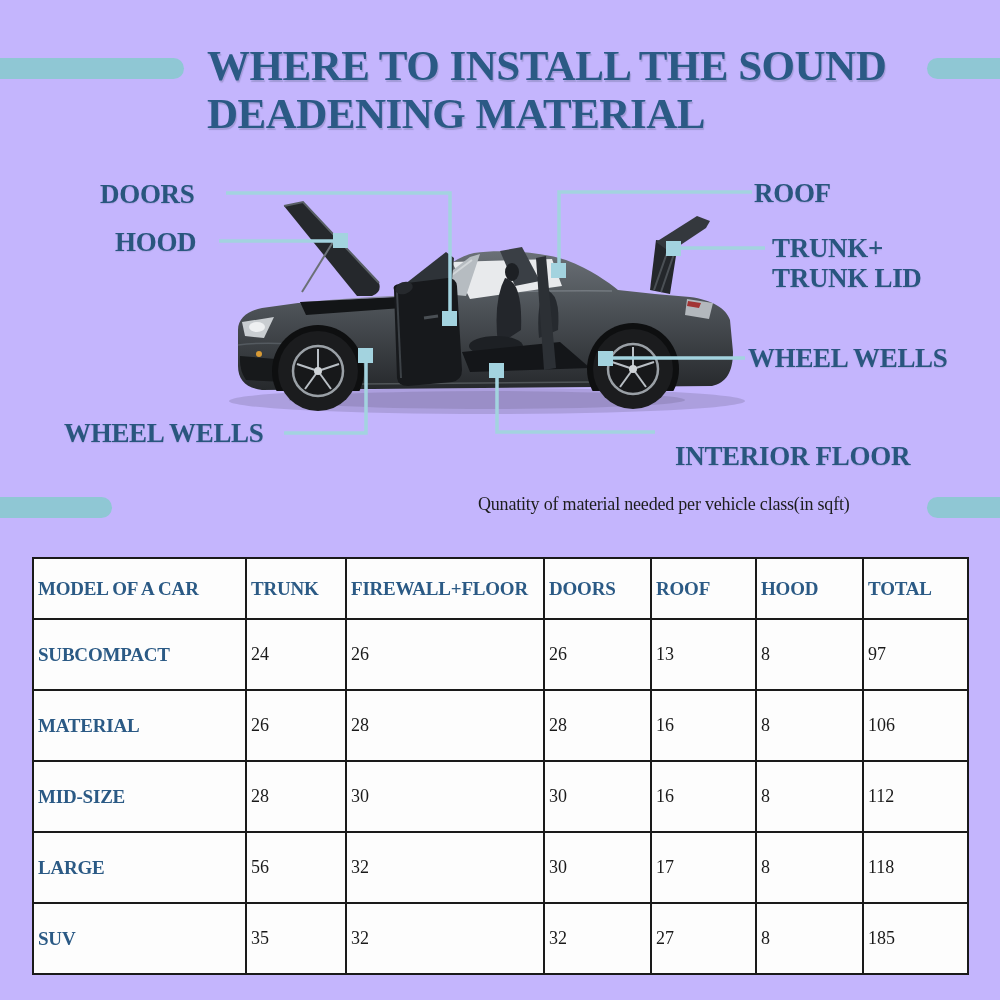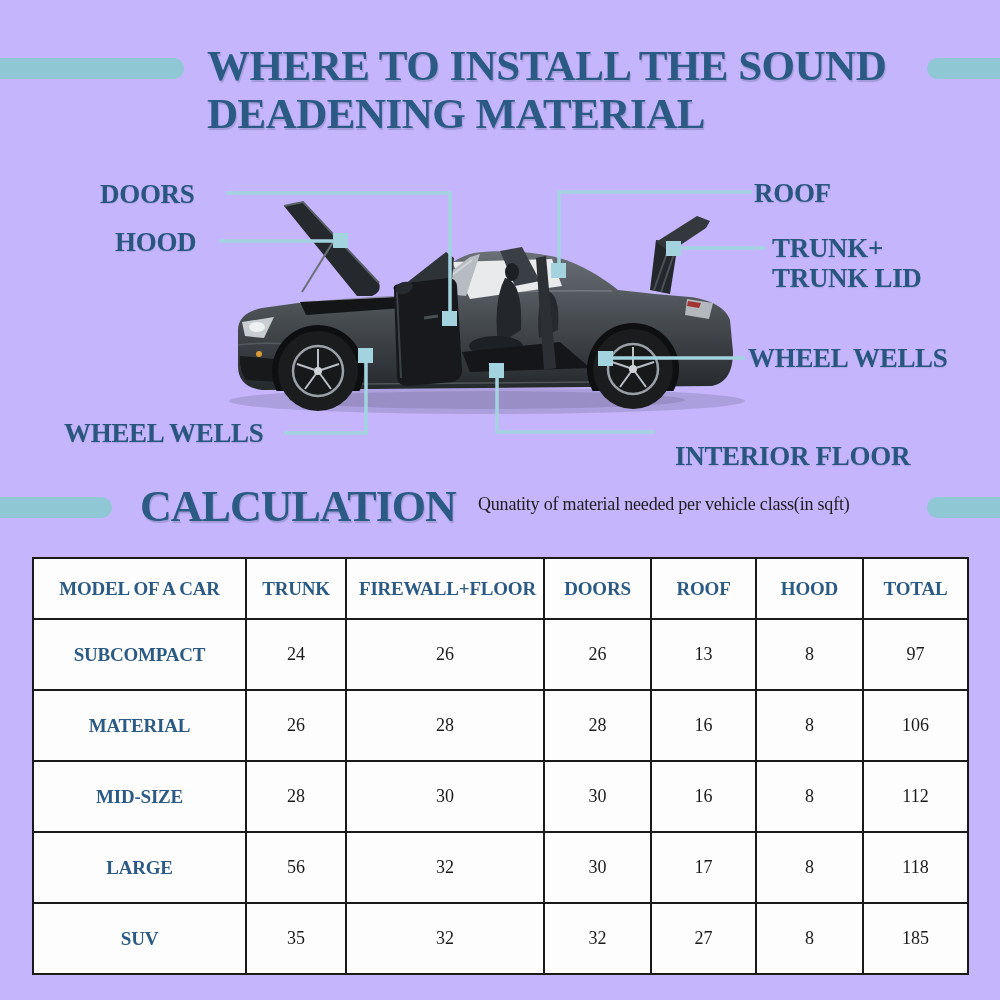--- a/index.html
+++ b/index.html
@@ -49,21 +49,21 @@
     position:absolute;left:478px;top:494px;font-size:18px;color:#1d1d1d;
     letter-spacing:-0.2px;white-space:nowrap;
   }
 
   
   table.calc{
     position:absolute;left:32px;top:557px;width:935px;height:418px;
     border-collapse:collapse;table-layout:fixed;background:#fdfdfd;
   }
   table.calc th, table.calc td{
-    border:2px solid #1a1a1a;text-align:center;vertical-align:middle;padding:12px;
+    border:2px solid #1a1a1a;text-align:left;vertical-align:middle;padding:4px;
   }
   table.calc thead tr{height:61px;}
   table.calc tbody tr{height:59px;}
   table.calc th{color:#2b5a85;font-size:19px;font-weight:800;letter-spacing:-0.2px;}
   table.calc td.rowlabel{color:#2b5a85;font-size:19px;font-weight:800;letter-spacing:-0.2px;}
   table.calc td.num{color:#1a1a1a;font-size:18px;font-weight:400;}
 </style>
 </head>
 <body>
 
@@ -218,21 +218,20 @@
   <div class="dlabel lbl-hood">HOOD</div>
   <div class="dlabel lbl-roof">ROOF</div>
   <div class="dlabel lbl-trunk">
     <div>TRUNK+</div>
     <div>TRUNK LID</div>
   </div>
   <div class="dlabel lbl-wwr">WHEEL WELLS</div>
   <div class="dlabel lbl-floor">INTERIOR FLOOR</div>
   <div class="dlabel lbl-wwl">WHEEL WELLS</div>
 
-  <div class="calc-heading">CALCULATION</div>
   <div class="calc-subtitle">Qunatity of material needed per vehicle class(in sqft)</div>
 
   <table class="calc">
     <colgroup>
       <col style="width:213px">
         <col style="width:100px">
         <col style="width:198px">
       <col style="width:107px">
         <col style="width:105px">
         <col style="width:107px">

